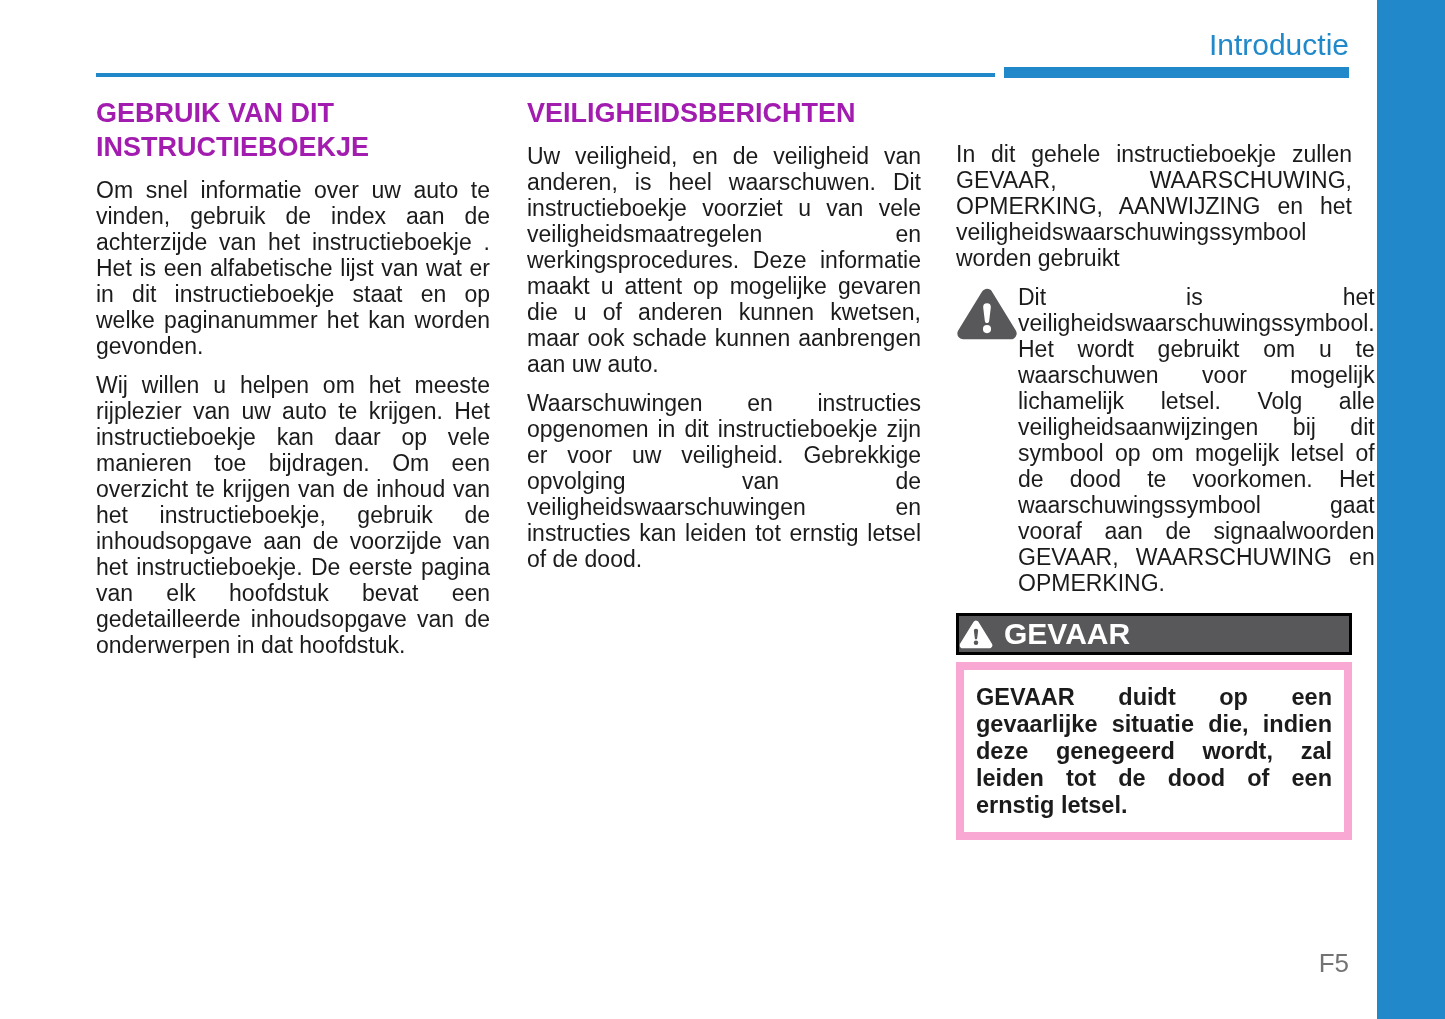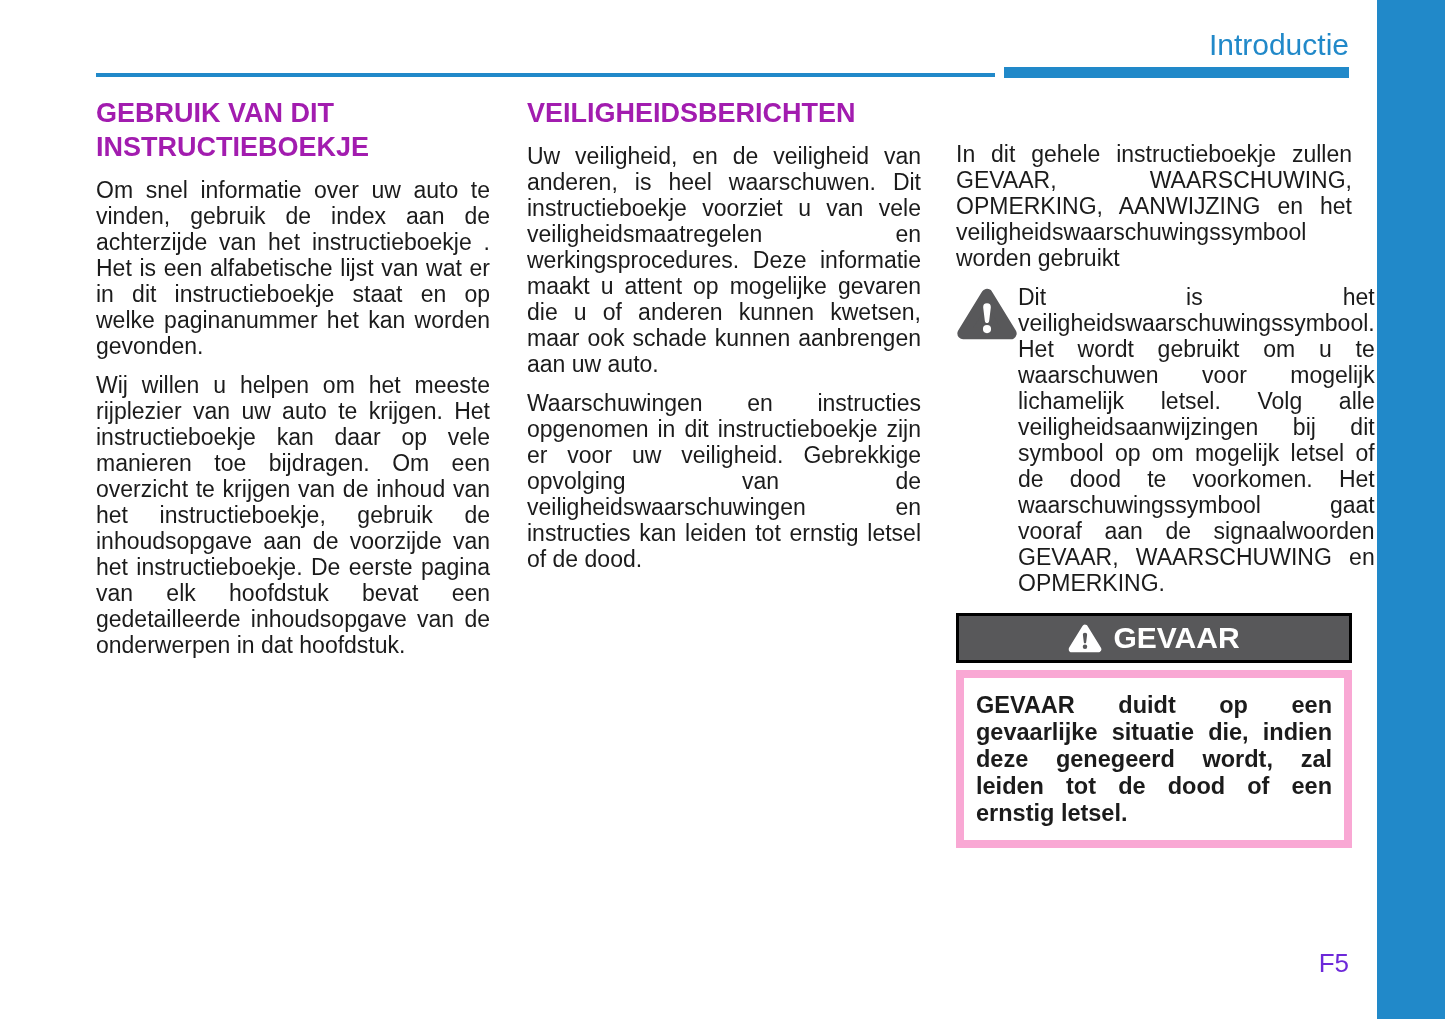--- a/index.html
+++ b/index.html
@@ -67,44 +67,43 @@
   }
   .symbol-row .icon-cell { flex: 0 0 62px; padding-top: 2px; }
   .symbol-row p { flex: 1; margin: 0; }
   
   .danger-box { width: 100%; }
   .danger-header {
     box-sizing: border-box;
     border: 3px solid #000000;
     background: #58585a;
     color: #ffffff;
-    height: 50px;
+    height: 42px;
     display: flex;
     align-items: center;
-    justify-content: center;
     gap: 11px;
     font-size: 30px;
     font-weight: bold;
     margin-bottom: 7px;
   }
   .danger-body {
     box-sizing: border-box;
     border: 8px solid #f9a8d4;
     padding: 14px 12px 13px 12px;
     font-weight: bold;
     font-size: 23.5px;
     line-height: 27px;
     text-align: justify;
   }
   .page-number {
     position: absolute;
     left: 956px; top: 948px; width: 393px;
     text-align: right;
     font-size: 26px;
-    color: #6d28d9;
+    color: #737373;
   }
 </style>
 </head>
 <body>
 
 <div class="page">
 
   <div class="side-tab"></div>
 
   <div class="chapter-title">Introductie</div>

